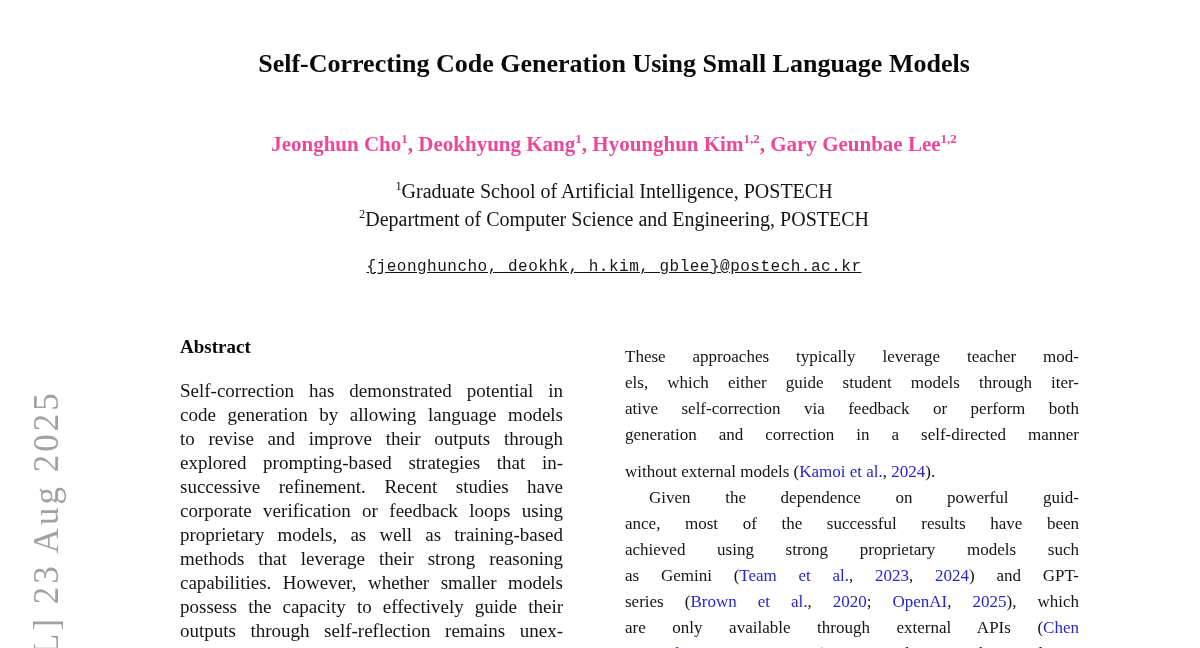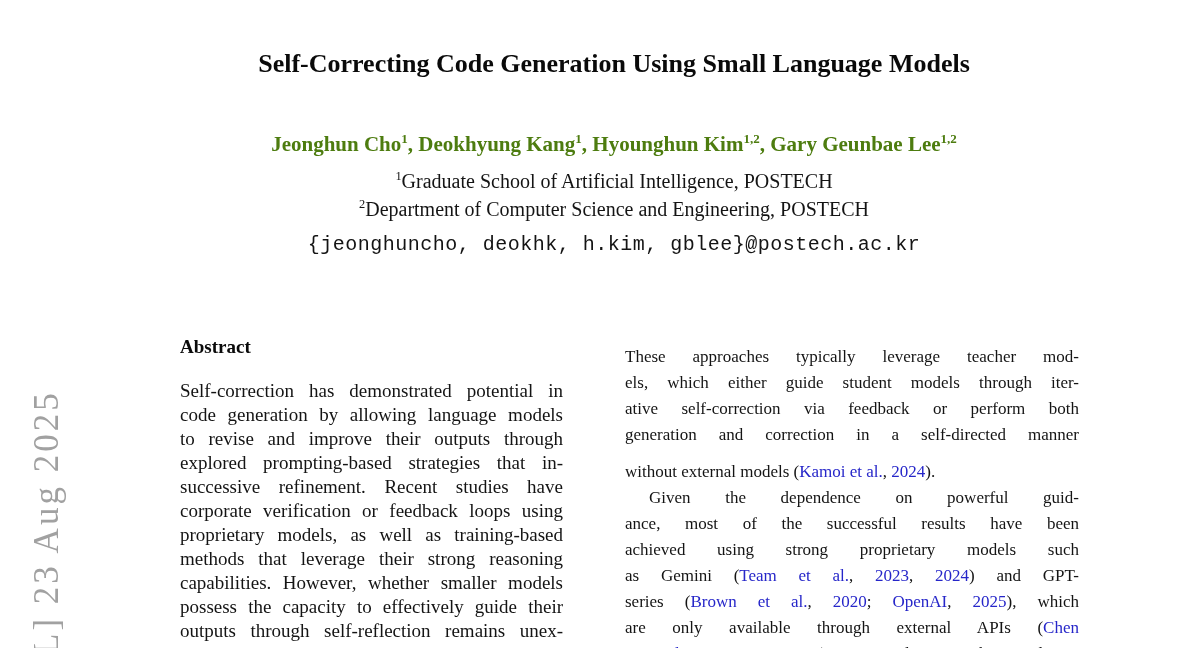--- a/index.html
+++ b/index.html
@@ -19,38 +19,39 @@
   .paper-title {
     margin-top: 49px;
     font-size: 26px; font-weight: bold;
     line-height: 30px;
     color: #0a0a0a;
   }
   .authors {
     margin-top: 52px;
     font-size: 21px; font-weight: bold;
     line-height: 26px;
-    color: #4d7c0f;
+    color: #ec4899;
   }
   .authors sup, .affil sup {
     font-size: 0.62em;
     vertical-align: super;
     line-height: 0;
   }
   .affil {
     font-size: 20px;
     line-height: 28px;
   }
-  .affil-block { margin-top: 10px; }
+  .affil-block { margin-top: 20px; }
   .email {
     font-family: "Liberation Mono", monospace;
-    font-size: 20px;
+    font-size: 16px;
     line-height: 28px;
-    margin-top: 8px;
+    margin-top: 20px;
     letter-spacing: 0.5px;
+    text-decoration: underline;
   }
   .abstract-heading {
     position: absolute;
     left: 180px; top: 336px; width: 383px;
     text-align: left;
     font-size: 19px; font-weight: bold;
     color: #0a0a0a;
   }
   .abstract-body {
     position: absolute;

